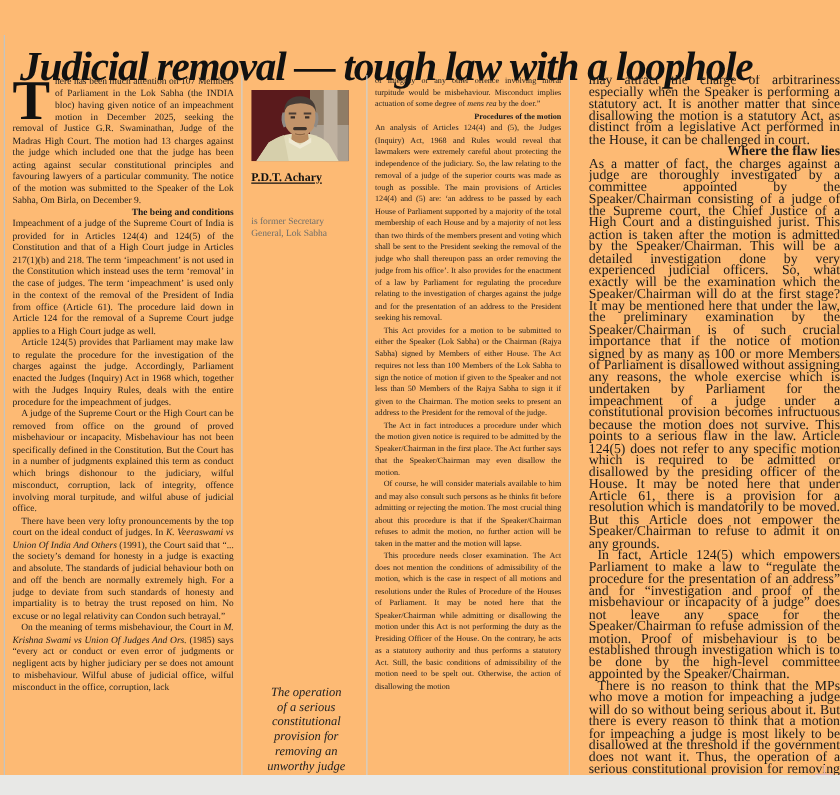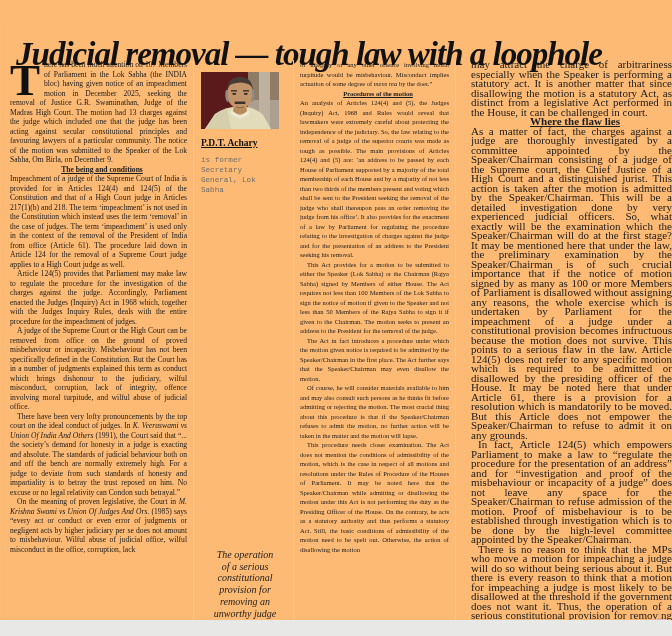--- a/index.html
+++ b/index.html
@@ -13,41 +13,41 @@
     font-style:italic; font-weight:bold; font-size:33px; line-height:38px;
     letter-spacing:-1px; color:#111;
   }
   
   .col{position:absolute; top:60px; height:572px; overflow:hidden; text-align:justify;}
   #col1{left:10px;  width:177px; font-size:7.6px; line-height:9.5px;}
   #col3{left:300px; width:149px; font-size:6.5px; line-height:9.5px;}
   #col4{left:471px; width:201px; font-size:11px; line-height:9.5px;}
   .col p{margin:0; text-indent:7px;}
   .col p.noindent{text-indent:0;}
-  .h{font-weight:bold; margin-top:9px; text-indent:0; text-align:center;text-decoration:underline;}
+  .h{font-weight:bold; margin-top:9px; text-indent:0; text-align:right;}
   .it{font-style:italic;}
   
   .dropcap{
     float:left; font-weight:bold; font-size:45px; line-height:36px;
     padding:2px 4px 0 0; color:#111;
   }
   
   .vdiv{position:absolute; top:60px; height:565px; width:1px; background:#cfcfcc;}
   #vdiv1{left:193px;} #vdiv2{left:293px;} #vdiv3{left:455px;}
   #leftrule{position:absolute; left:3px; top:28px; height:608px; width:1px; background:#c4c4c0;}
   #bottomrule{position:absolute; left:12px; top:629px; width:650px; height:1px; background:#b8b8b4;}
   
   #col2{position:absolute; left:201px; top:72px; width:88px; height:572px;}
   #photo{display:block; width:78px; height:57px;}
   #author-name{
     display:inline-block; margin-top:9px; font-weight:bold; font-size:9.5px;
     text-decoration:underline; color:#111; font-family:"Liberation Serif", serif;
   }
   #author-role{
-    margin-top:5px; width:80px; font-family:Liberation Mono, monospace;
+    margin-top:22px; width:80px; font-family:Liberation Serif, serif;
     font-size:7.6px; line-height:10px; color:#6e6e6a;
   }
   #pullquote{
     position:absolute; left:1px; top:477px; width:86px;
     font-size:10px; line-height:11.7px; color:#1d1d1d; white-space:pre-line;
     text-align:center;
     font-style:italic;
   }
   
   #cropmark{position:absolute; left:652px; top:612px; width:15px; height:15px;}
@@ -63,21 +63,21 @@
 
   <h1 id="headline">Judicial removal — tough law with a loophole</h1>
 
   <div class="col" id="col1">
     <p class="noindent"><span class="dropcap">T</span><span>here has been much attention on 107 Members of Parliament in the Lok Sabha (the INDIA bloc) having given notice of an impeachment motion in December 2025, seeking the removal of Justice G.R. Swaminathan, Judge of the Madras High Court. The motion had 13 charges against the judge which included one that the judge has been acting against secular constitutional principles and favouring lawyers of a particular community. The notice of the motion was submitted to the Speaker of the Lok Sabha, Om Birla, on December 9.</span></p>
     <p class="h">The being and conditions</p>
     <p class="noindent">Impeachment of a judge of the Supreme Court of India is provided for in Articles 124(4) and 124(5) of the Constitution and that of a High Court judge in Articles 217(1)(b) and 218. The term ‘impeachment’ is not used in the Constitution which instead uses the term ‘removal’ in the case of judges. The term ‘impeachment’ is used only in the context of the removal of the President of India from office (Article 61). The procedure laid down in Article 124 for the removal of a Supreme Court judge applies to a High Court judge as well.</p>
     <p>Article 124(5) provides that Parliament may make law to regulate the procedure for the investigation of the charges against the judge. Accordingly, Parliament enacted the Judges (Inquiry) Act in 1968 which, together with the Judges Inquiry Rules, deals with the entire procedure for the impeachment of judges.</p>
     <p>A judge of the Supreme Court or the High Court can be removed from office on the ground of proved misbehaviour or incapacity. Misbehaviour has not been specifically defined in the Constitution. But the Court has in a number of judgments explained this term as conduct which brings dishonour to the judiciary, wilful misconduct, corruption, lack of integrity, offence involving moral turpitude, and wilful abuse of judicial office.</p>
     <p><span>There have been very lofty pronouncements by the top court on the ideal conduct of judges. In </span><span class="it">K. Veeraswami vs Union Of India And Others</span><span> (1991), the Court said that “... the society’s demand for honesty in a judge is exacting and absolute. The standards of judicial behaviour both on and off the bench are normally extremely high. For a judge to deviate from such standards of honesty and impartiality is to betray the trust reposed on him. No excuse or no legal relativity can Condon such betrayal.”</span></p>
-    <p><span>On the meaning of proven legislative, the Court in </span><span class="it">M. Krishna Swami vs Union Of Judges And Ors.</span><span> (1985) says “every act or conduct or even error of judgments or negligent acts by higher judiciary per se does not amount to misbehaviour. Wilful abuse of judicial office, wilful misconduct in the office, corruption, lack</span></p>
+    <p><span>On the meaning of terms misbehaviour, the Court in </span><span class="it">M. Krishna Swami vs Union Of Judges And Ors.</span><span> (1985) says “every act or conduct or even error of judgments or negligent acts by higher judiciary per se does not amount to misbehaviour. Wilful abuse of judicial office, wilful misconduct in the office, corruption, lack</span></p>
   </div>
 
   <div class="vdiv" id="vdiv1"></div>
 
   <div id="col2">
     <svg id="photo" viewBox="0 0 78 57" xmlns="http://www.w3.org/2000/svg">
       <rect width="78" height="57" fill="#5a1a1c"></rect>
       <rect x="47" width="31" height="57" fill="#8f7c66"></rect>
       <rect x="47" y="28" width="31" height="29" fill="#ab9f90"></rect>
       <rect x="58" y="0" width="11" height="57" fill="#bfb1a0"></rect>

